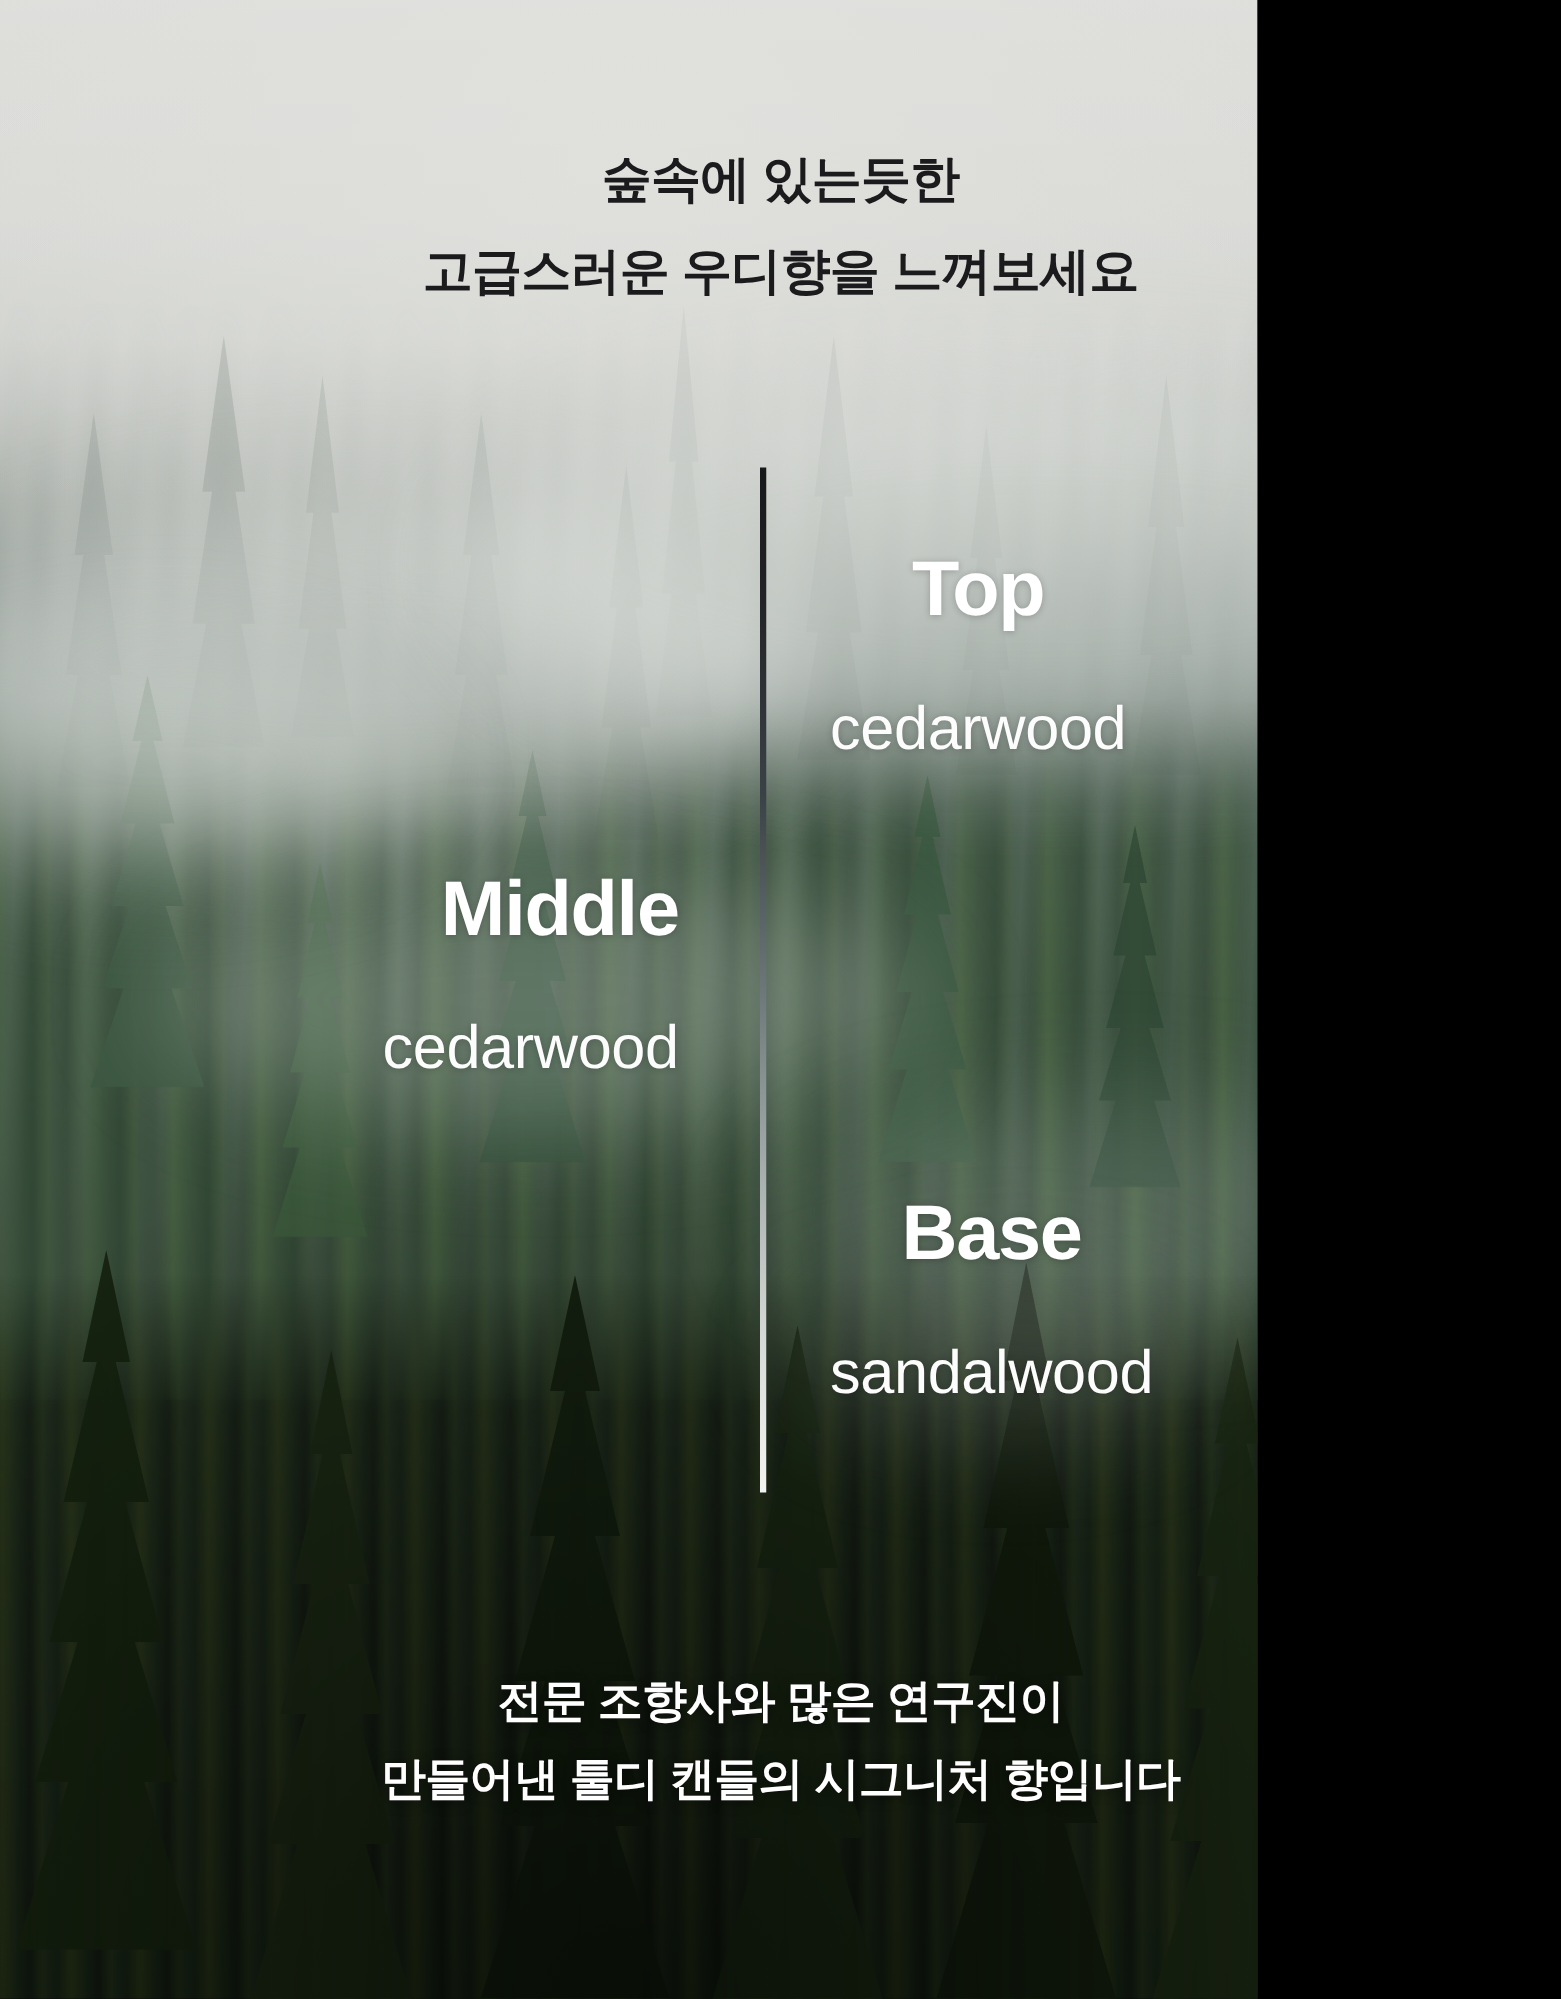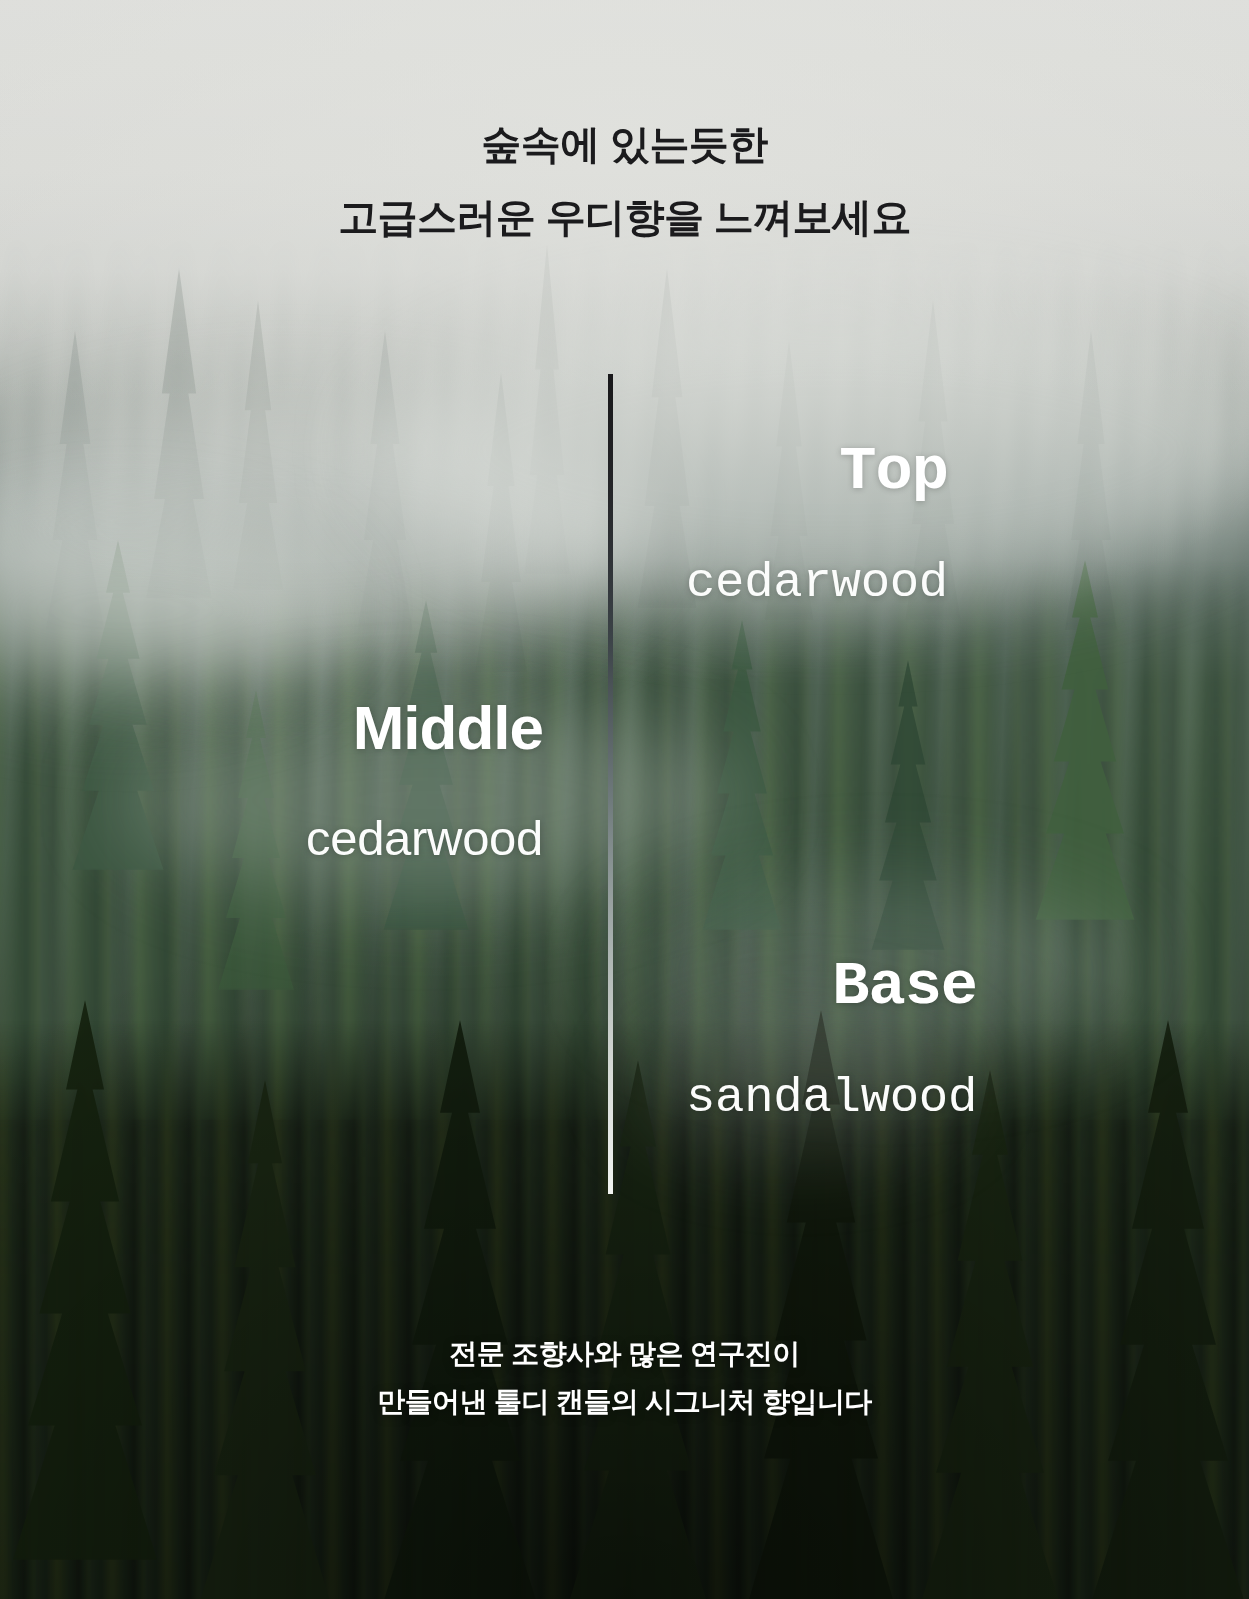--- a/index.html
+++ b/index.html
@@ -6,21 +6,21 @@
     margin: 0;
     padding: 0;
     background: #000;
   }
   body {
     font-family: "Liberation Sans", "DejaVu Sans", sans-serif;
   }
 
   .page {
     position: relative;
-    width: 1249px;
+    width: 1006px;
     height: 1599px;
     overflow: hidden;
     background: #0a0d08;
   }
 
   
   .photo {
     position: absolute;
     inset: 0;
     overflow: hidden;
@@ -196,39 +196,39 @@
   }
   .note-value {
     font-size: 49px;
     font-weight: 300;
     color: #fbfcfb;
     line-height: 1;
     letter-spacing: -0.3px;
     text-shadow: 0 1px 6px rgba(0,0,0,.22);
   }
 
-  .note-right { left: 686px; text-align: right; font-family: Liberation Mono, monospace; }
+  .note-right { left: 664px; text-align: center; }
   .note-left  { left: 0; width: 543px; text-align: right; }
 
   .note-top    { top: 441px; }
   .note-middle { top: 697px; }
   .note-base   { top: 956px; }
 
   .note-top .note-value,
   .note-base .note-value { margin-top: 56px; }
   .note-middle .note-value { margin-top: 55px; }
 
   .footer {
     position: absolute;
     top: 1330px;
     left: 0;
     width: 1249px;
     text-align: center;
     color: #ffffff;
-    font-size: 28px;
+    font-size: 36px;
     font-weight: 700;
     line-height: 1.72;
     letter-spacing: -0.6px;
     white-space: pre-line;
     text-shadow: 0 2px 10px rgba(0,0,0,.45);
   }
 </style>
 </head>
 <body>
 

